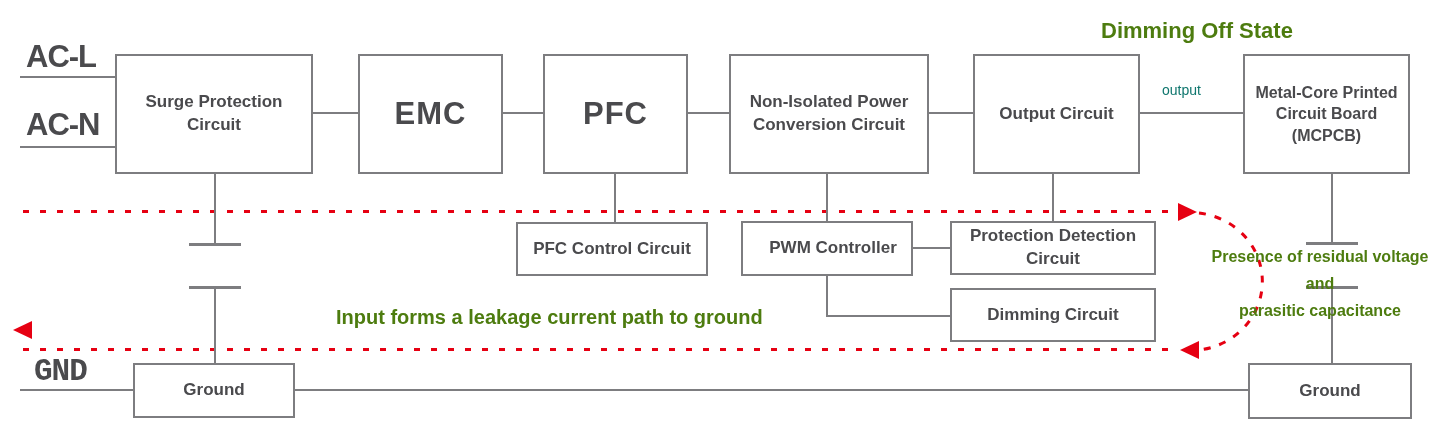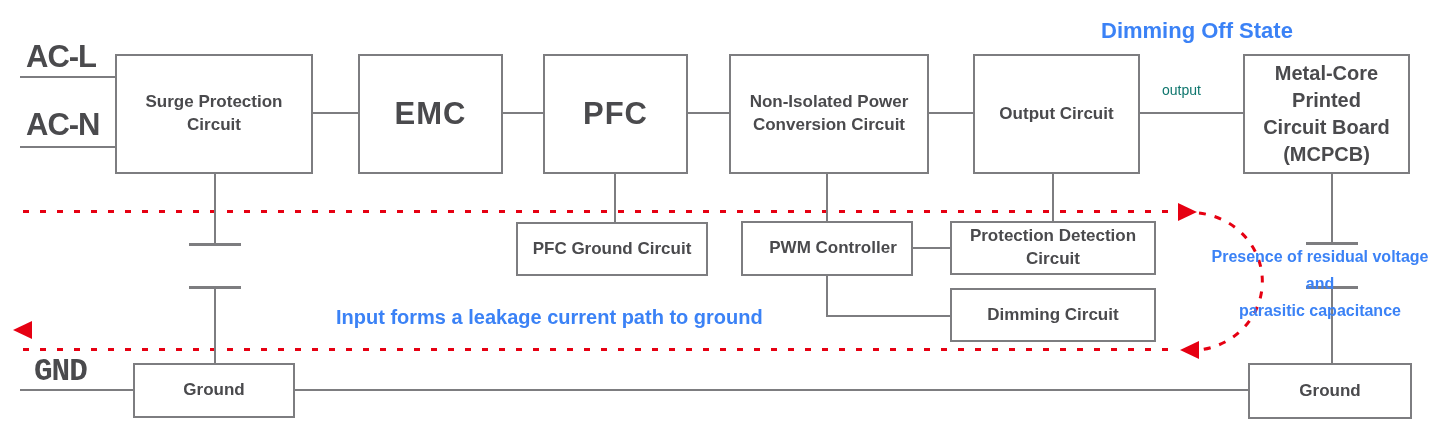--- a/index.html
+++ b/index.html
@@ -18,36 +18,36 @@
     text-align:center;
     color:#4a4a4d;
     font-weight:bold;
     font-size:17px;
     line-height:1.35;
     white-space:pre-line;
     box-sizing:border-box;
     z-index:3;
   }
   .box.big{font-size:31px;letter-spacing:1px;}
-  .box.small-font{font-size:20px;}
+  .box.small-font{font-size:16px;}
   .hline{position:absolute;height:2px;background:#7d7d80;z-index:2;}
   .vline{position:absolute;width:2px;background:#7d7d80;z-index:2;}
   .cap-plate{position:absolute;height:3px;width:52px;background:#7d7d80;z-index:2;}
   .dotted{
     position:absolute;height:3px;z-index:1;
     background:repeating-linear-gradient(90deg,#e60012 0 6px,transparent 6px 17px);
   }
   .arrow{position:absolute;width:0;height:0;z-index:4;}
   .arrow.right{border-top:9px solid transparent;border-bottom:9px solid transparent;border-left:19px solid #e60012;}
   .arrow.left{border-top:9px solid transparent;border-bottom:9px solid transparent;border-right:19px solid #e60012;}
   .terminal{
     position:absolute;color:#4a4a4d;font-weight:bold;
     font-size:31px;letter-spacing:-1px;line-height:1;z-index:3;
   }
-  .red-note{position:absolute;color:#3b82f6;font-weight:bold;z-index:5;}
+  .red-note{position:absolute;color:#4d7c0f;font-weight:bold;z-index:5;}
   .red-note.title{font-size:22px;letter-spacing:0px;}
   .red-note.leakage{font-size:20px;}
   .red-note.residual{font-size:16px;line-height:1.7;text-align:center;white-space:pre-line;width:244px;}
   .wire-label{position:absolute;color:#0f766e;font-weight:normal;font-size:14px;z-index:3;}
   #arc-overlay{position:absolute;left:0;top:0;width:1440px;height:431px;z-index:4;pointer-events:none;}
 </style>
 </head>
 <body>
 
 <div id="canvas">
@@ -65,21 +65,21 @@
 Circuit</div>
   <div class="box big" style="left:358px;top:54px;width:145px;height:120px;">EMC</div>
   <div class="box big" style="left:543px;top:54px;width:145px;height:120px;">PFC</div>
   <div class="box" style="left:729px;top:54px;width:200px;height:120px;">Non-Isolated Power
 Conversion Circuit</div>
   <div class="box" style="left:973px;top:54px;width:167px;height:120px;">Output Circuit</div>
   <div class="box small-font" style="left:1243px;top:54px;width:167px;height:120px;">Metal-Core Printed
 Circuit Board
 (MCPCB)</div>
 
-  <div class="box" style="left:516px;top:222px;width:192px;height:54px;">PFC Ground Circuit</div>
+  <div class="box" style="left:516px;top:222px;width:192px;height:54px;">PFC Control Circuit</div>
   <div class="box" style="left:741px;top:221px;width:172px;height:55px;padding-left:12px;">PWM Controller</div>
   <div class="box" style="left:950px;top:221px;width:206px;height:54px;">Protection Detection
 Circuit</div>
   <div class="box" style="left:950px;top:288px;width:206px;height:54px;">Dimming Circuit</div>
 
   <div class="box" style="left:133px;top:363px;width:162px;height:55px;">Ground</div>
   <div class="box" style="left:1248px;top:363px;width:164px;height:56px;">Ground</div>
 
   <div class="hline" style="left:313px;top:112px;width:45px;"></div>
   <div class="hline" style="left:503px;top:112px;width:40px;"></div>

